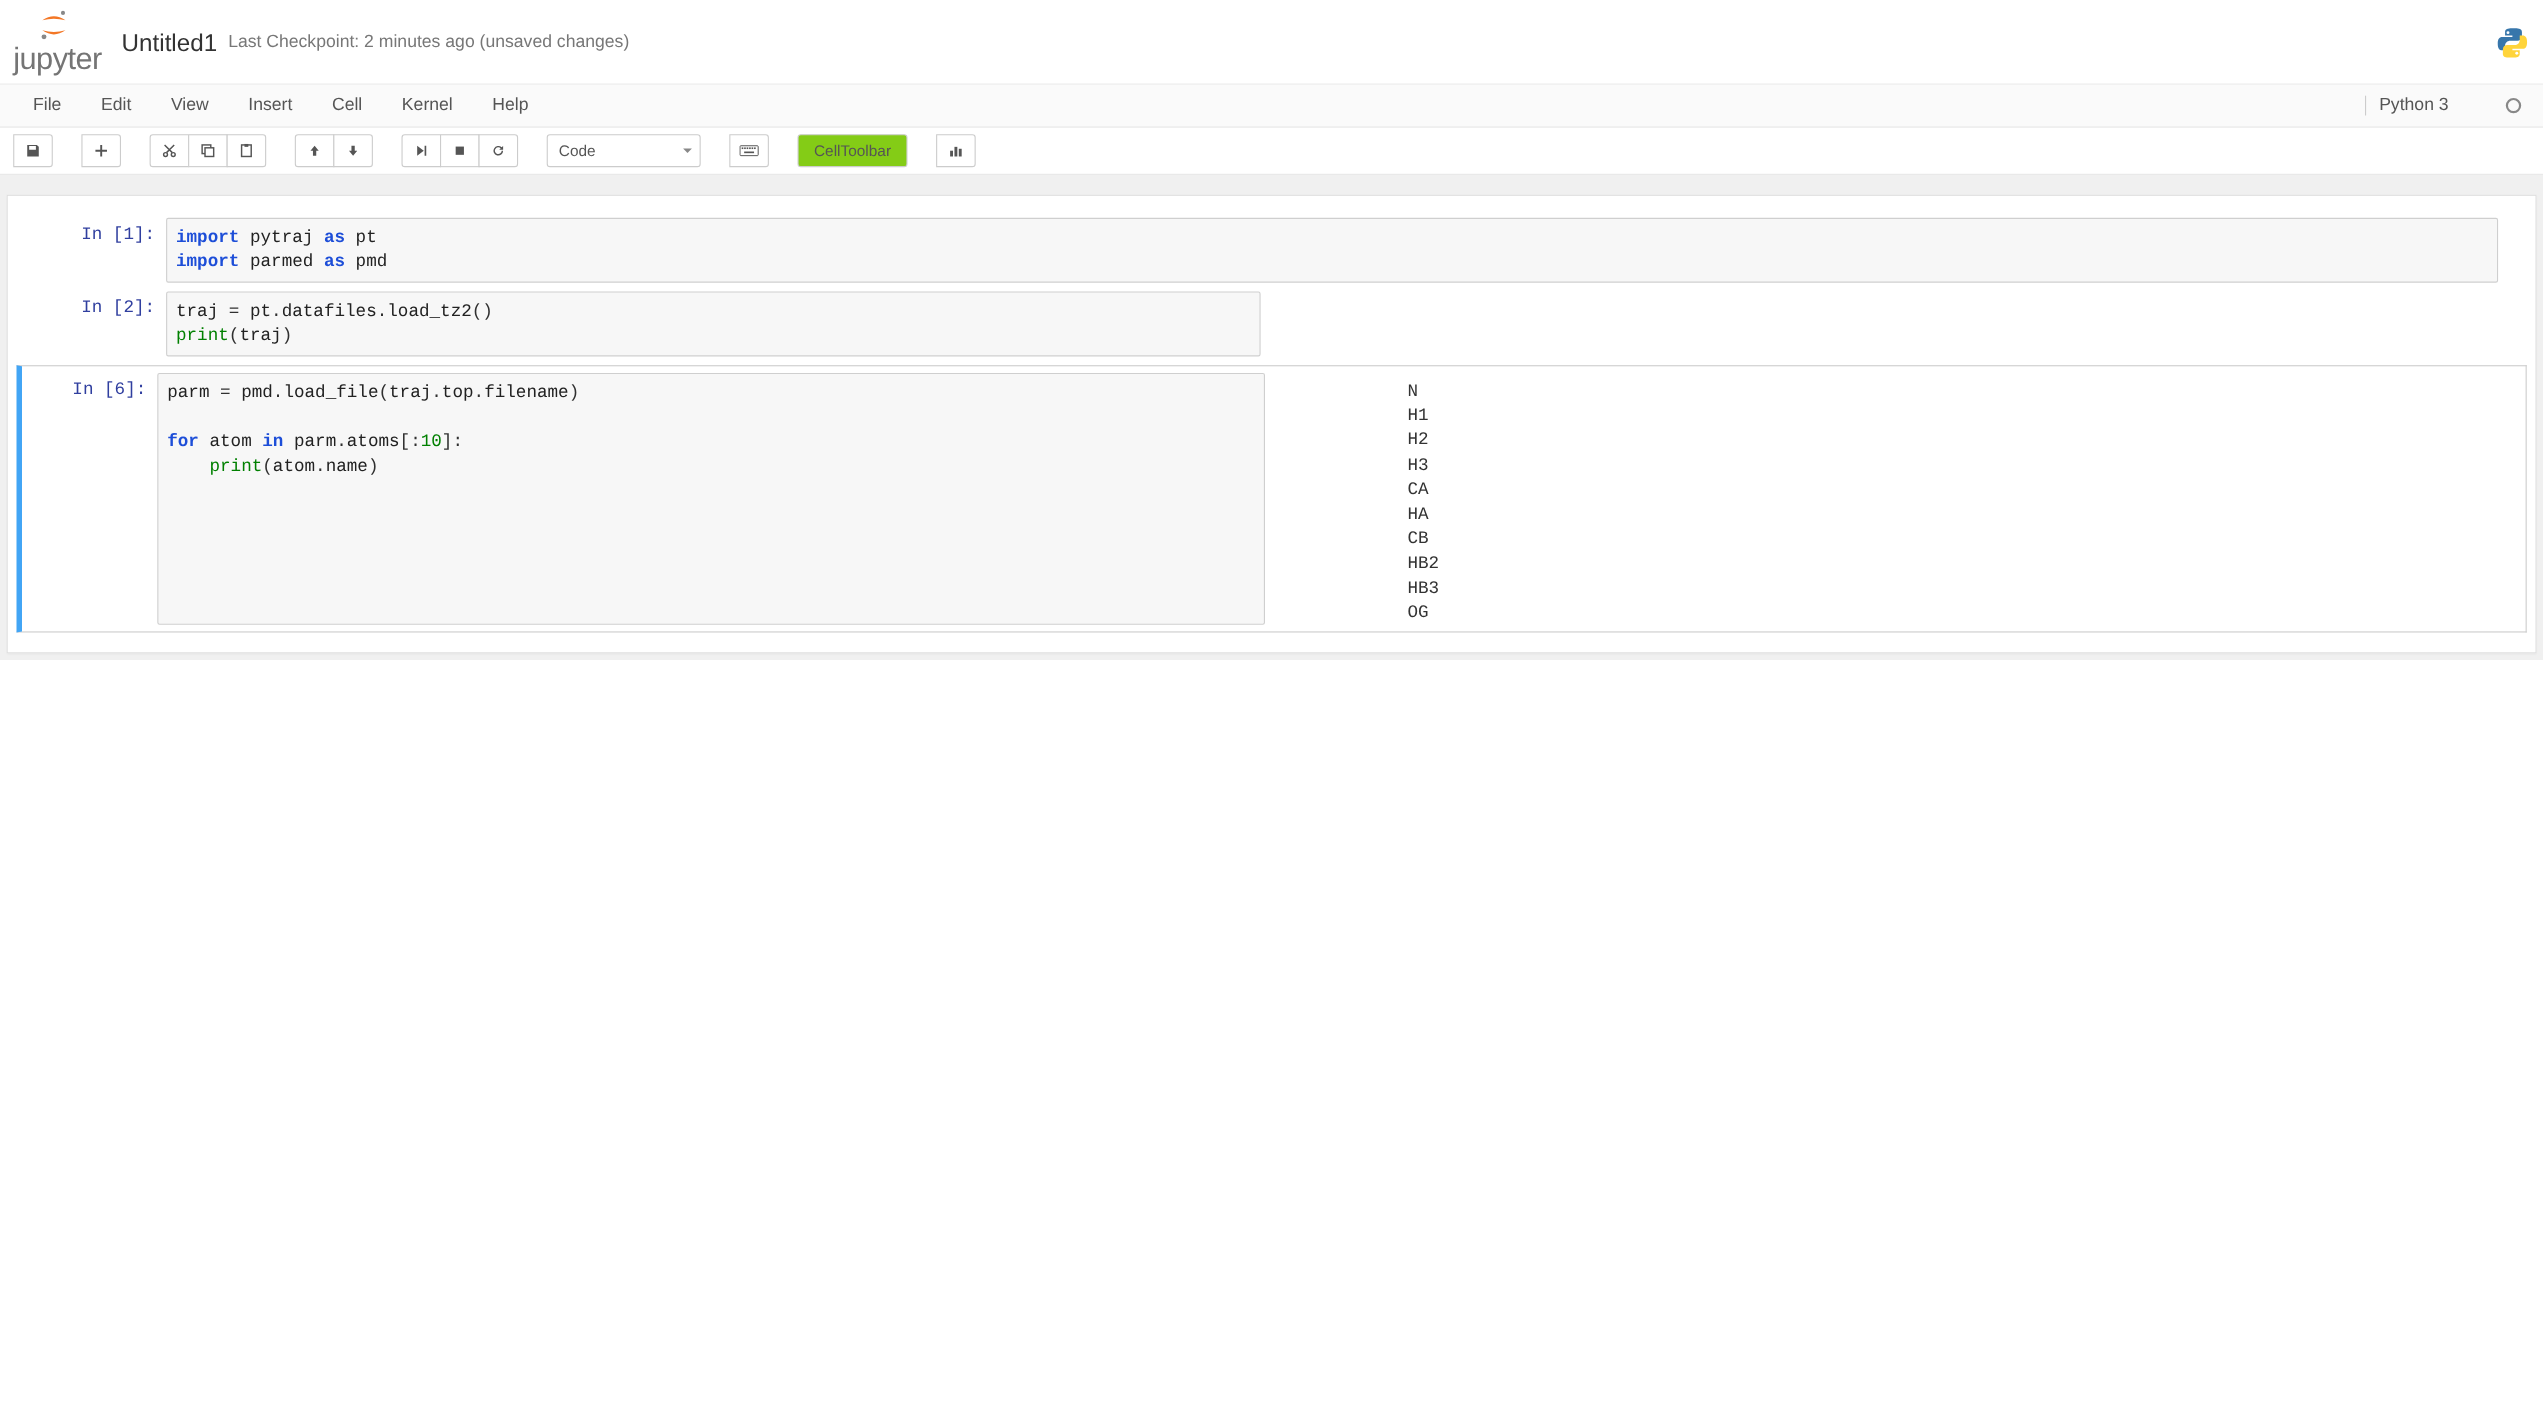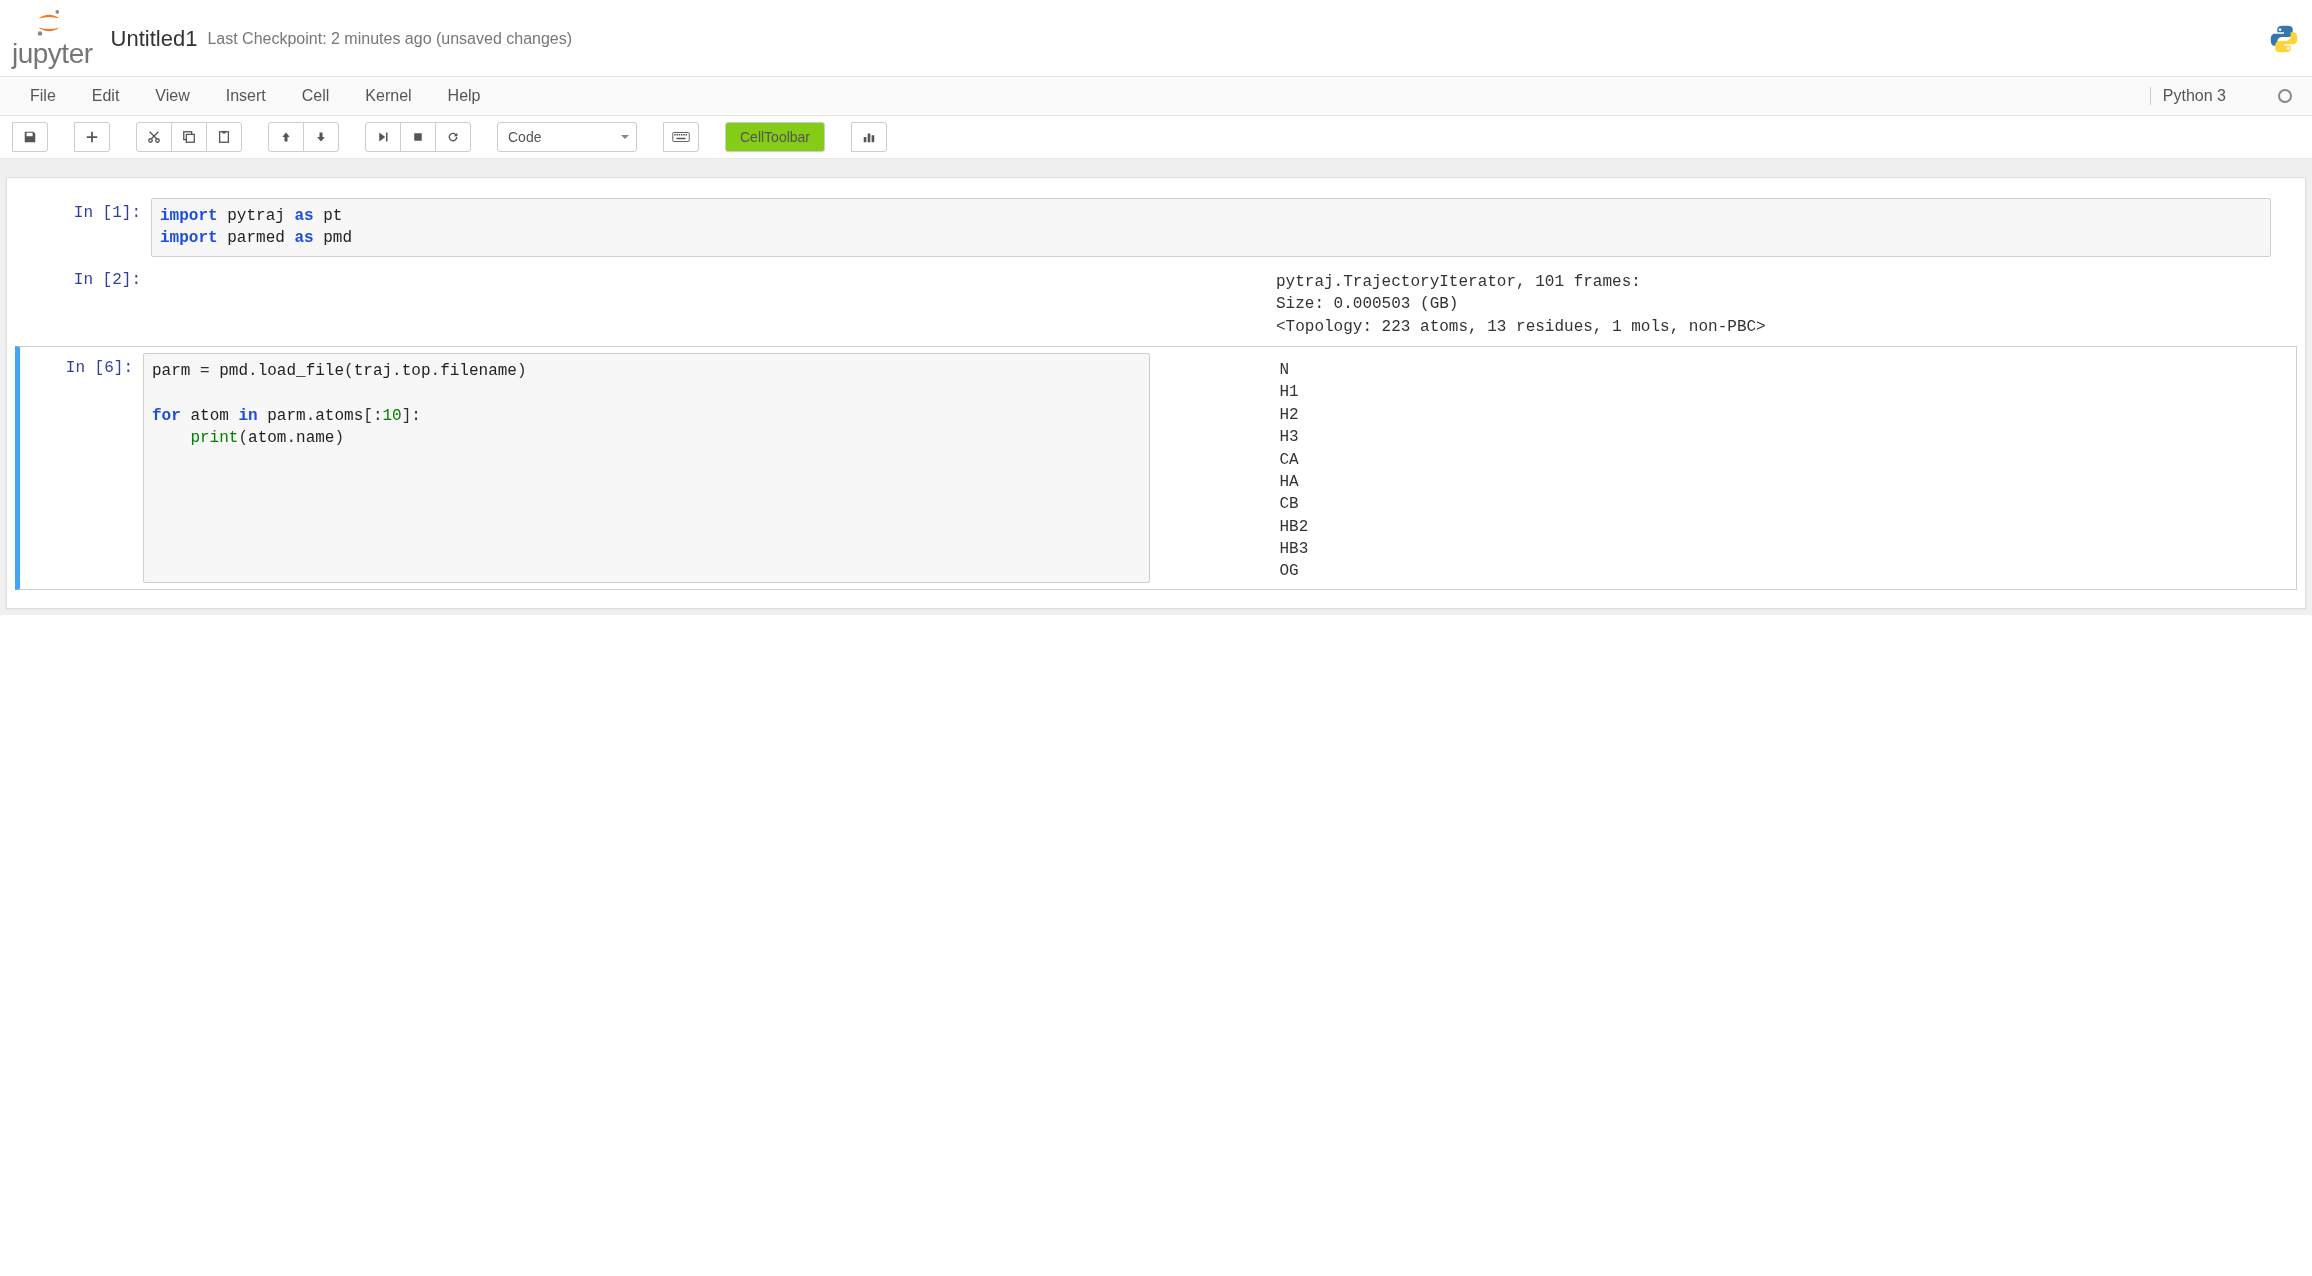--- a/index.html
+++ b/index.html
@@ -366,27 +366,27 @@
           <div class="prompt in">In [1]:</div>
           <div class="input-area">
             <pre class="code"><span class="k-green">import</span> <span class="ident">pytraj</span> <span class="k-green">as</span> <span class="ident">pt</span>
 <span class="k-green">import</span> <span class="ident">parmed</span> <span class="k-green">as</span> <span class="ident">pmd</span></pre>
           </div>
         </div>
       </div>
       <div class="cell">
         <div style="display: flex; width: 100%;">
           <div class="prompt in">In [2]:</div>
+          <div class="input-area">
+            <pre class="code"><span class="ident">traj</span> <span class="paren">=</span> <span class="ident">pt</span><span class="paren">.</span><span class="ident">datafiles</span><span class="paren">.</span><span class="ident">load_tz2</span><span class="paren">()</span>
+<span class="k-builtin">print</span><span class="paren">(</span><span class="ident">traj</span><span class="paren">)</span></pre>
+          </div>
         </div>
         <div style="display: flex; width: 100%;">
           <div class="prompt"></div>
-          <pre class="output">pytraj.TrajectoryIterator, 101 frames: 
-Size: 0.000503 (GB)
-&lt;Topology: 223 atoms, 13 residues, 1 mols, non-PBC&gt;
-</pre>
         </div>
       </div>
       <div class="cell selected">
         <div style="display: flex; width: 100%;">
           <div class="prompt in">In [6]:</div>
           <div class="input-area">
             <pre class="code"><span class="ident">parm</span> <span class="paren">=</span> <span class="ident">pmd</span><span class="paren">.</span><span class="ident">load_file</span><span class="paren">(</span><span class="ident">traj</span><span class="paren">.</span><span class="ident">top</span><span class="paren">.</span><span class="ident">filename</span><span class="paren">)</span>
 
 <span class="k-green">for</span> <span class="ident">atom</span> <span class="k-green">in</span> <span class="ident">parm</span><span class="paren">.</span><span class="ident">atoms</span><span class="paren">[:</span><span class="k-num">10</span><span class="paren">]:</span>
     <span class="k-builtin">print</span><span class="paren">(</span><span class="ident">atom</span><span class="paren">.</span><span class="ident">name</span><span class="paren">)</span></pre>

